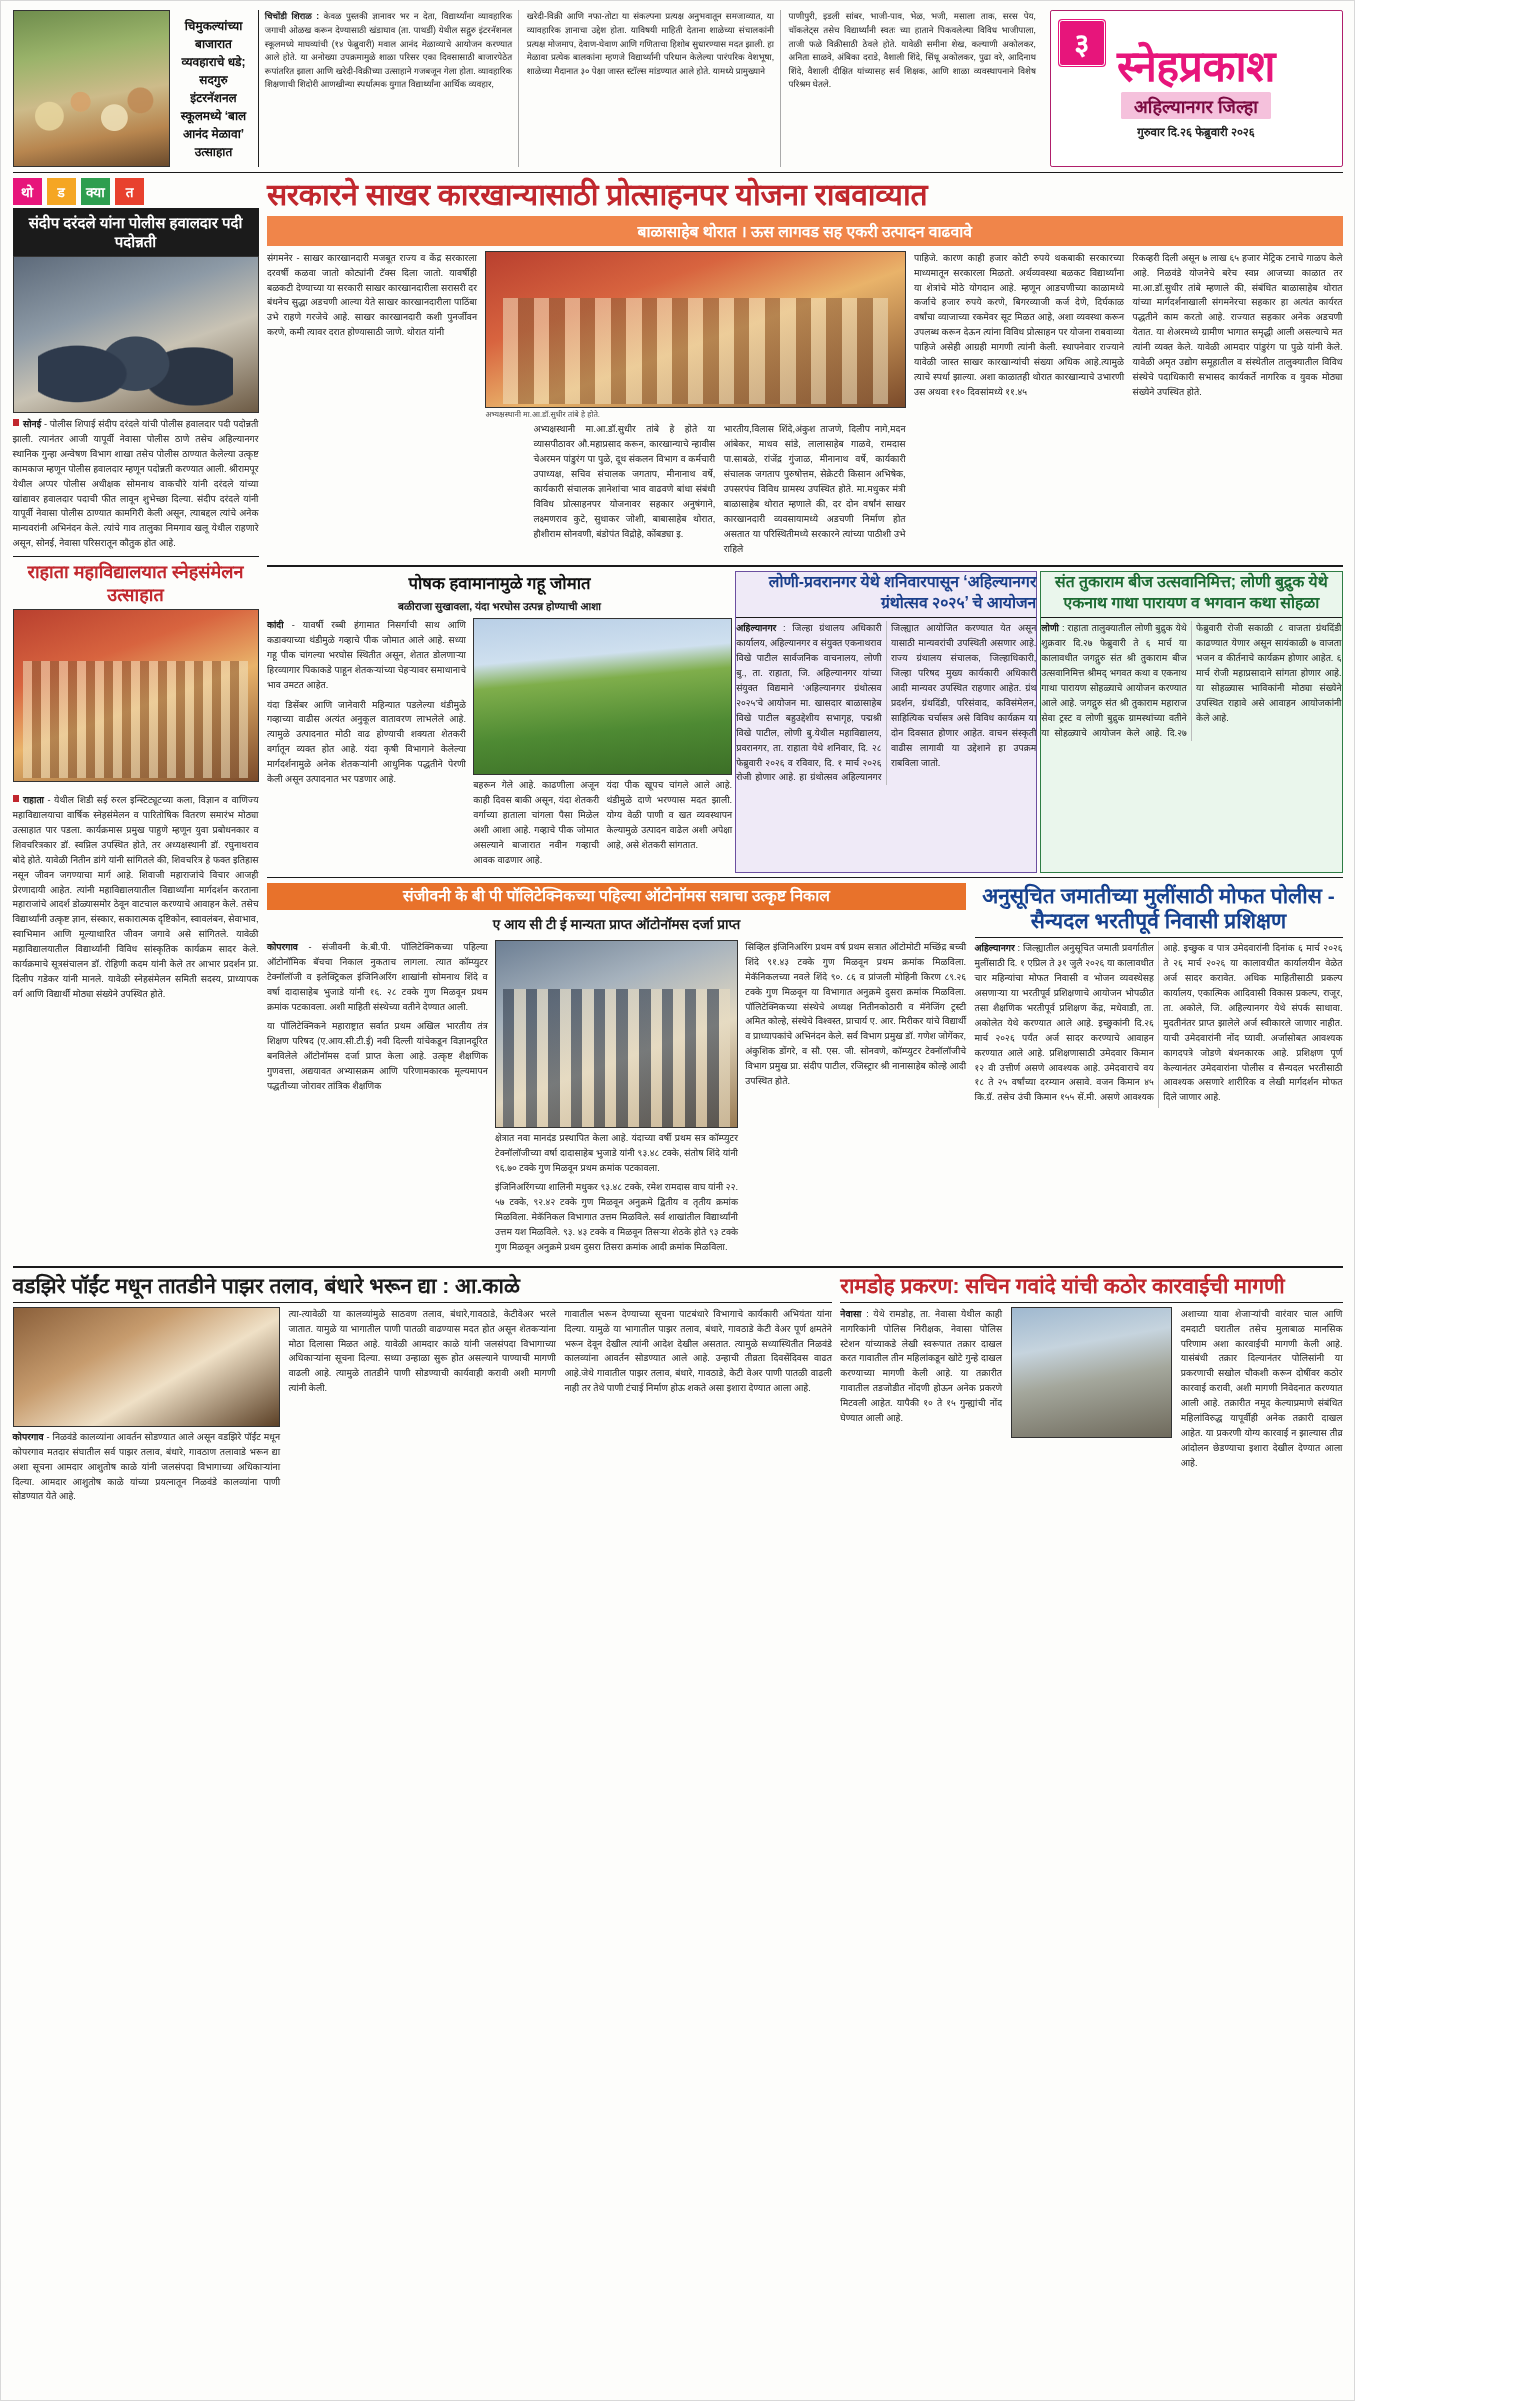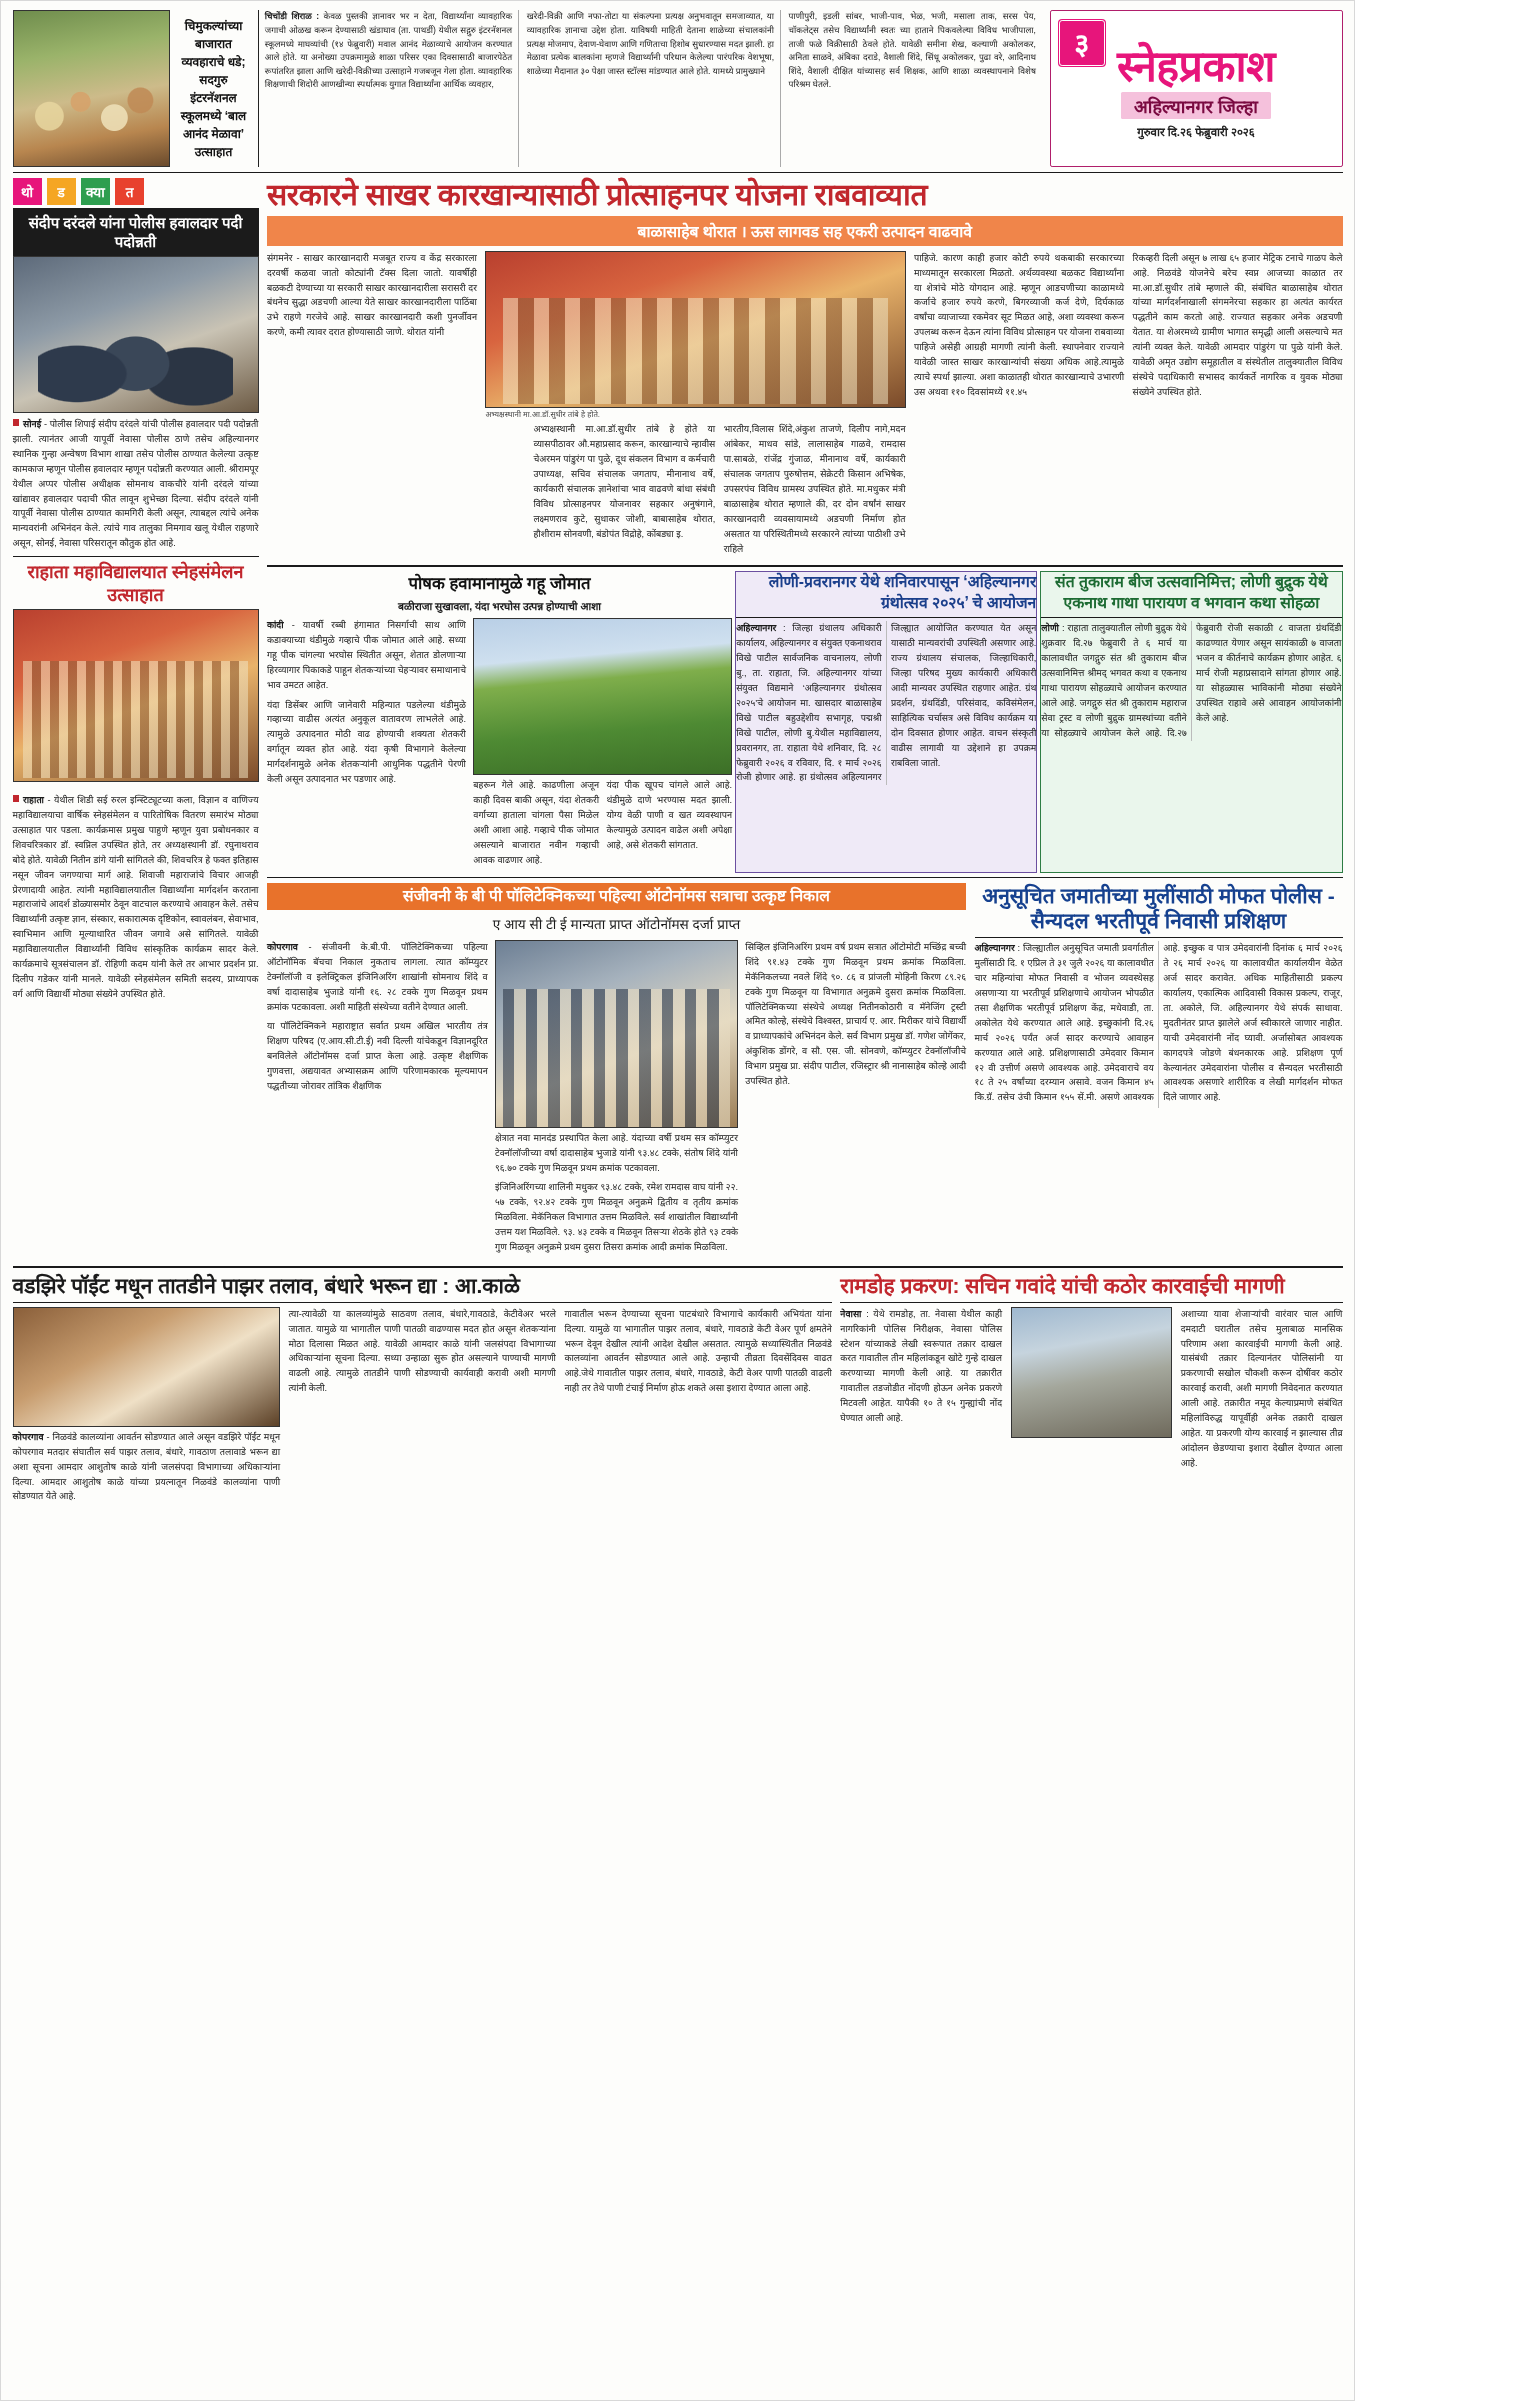--- a/index.html
+++ b/index.html
@@ -401,21 +401,21 @@
           </div>
         </div>
       </div>
 
       <div class="rule-med"></div>
 
       <div style="display:flex; gap:8.4px;">
 
         <div style="flex:1.9">
           <div class="bar-orange">संजीवनी के बी पी पॉलिटेक्निकच्या पहिल्या ऑटोनॉमस सत्राचा उत्कृष्ट निकाल</div>
-          <div class="body-text" style="text-align:center;font-weight:normal;font-size:13.6px;margin:4.2px 0">ए आय सी टी ई मान्यता प्राप्त ऑटोनॉमस दर्जा प्राप्त</div>
+          <div class="body-text" style="text-align:center;font-weight:bold;font-size:13.6px;margin:4.2px 0">ए आय सी टी ई मान्यता प्राप्त ऑटोनॉमस दर्जा प्राप्त</div>
           <div style="display:flex; gap:7.3px;">
             <div style="flex:1" class="body-text">
               <p><span class="dateline">कोपरगाव</span>
                  <span>- संजीवनी के.बी.पी. पॉलिटेक्निकच्या पहिल्या ऑटोनॉमिक बॅचचा निकाल नुकताच लागला. त्यात कॉम्प्युटर टेक्नॉलॉजी व इलेक्ट्रिकल इंजिनिअरिंग शाखांनी सोमनाथ शिंदे व वर्षा दादासाहेब भुजाडे यांनी १६. २८ टक्के गुण मिळवून प्रथम क्रमांक पटकावला. अशी माहिती संस्थेच्या वतीने देण्यात आली.</span></p>
               <p>या पॉलिटेक्निकने महाराष्ट्रात सर्वात प्रथम अखिल भारतीय तंत्र शिक्षण परिषद (ए.आय.सी.टी.ई) नवी दिल्ली यांचेकडून विज्ञानदूरित बनविलेले ऑटोनॉमस दर्जा प्राप्त केला आहे. उत्कृष्ट शैक्षणिक गुणवत्ता, अद्ययावत अभ्यासक्रम आणि परिणामकारक मूल्यमापन पद्धतीच्या जोरावर तांत्रिक शैक्षणिक</p>
             </div>
             <div style="flex:1.1">
               <div class="photo students"></div>
               <div class="body-text" style="margin-top:3.1px;">
                 <p>क्षेत्रात नवा मानदंड प्रस्थापित केला आहे. यंदाच्या वर्षी प्रथम सत्र कॉम्प्युटर टेक्नॉलॉजीच्या वर्षा दादासाहेब भुजाडे यांनी ९३.४८ टक्के, संतोष शिंदे यांनी ९६.७० टक्के गुण मिळवून प्रथम क्रमांक पटकावला.</p>

